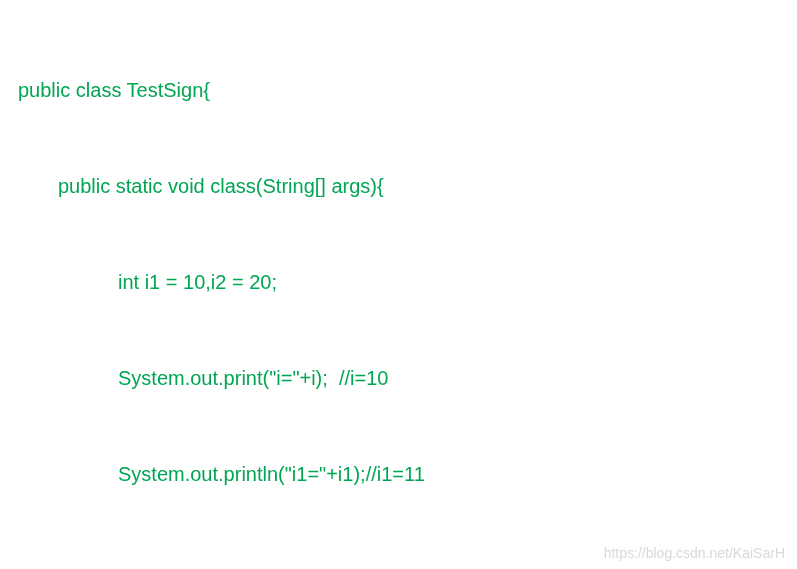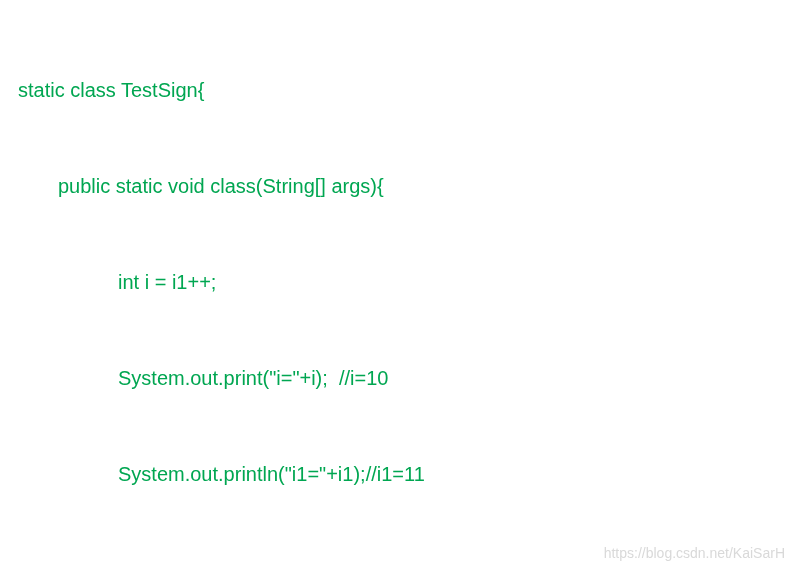--- a/index.html
+++ b/index.html
@@ -30,23 +30,23 @@
       right: 12px;
       color: #d9d9d9;
       font-size: 14px;
       font-family: Arial, sans-serif;
     }
   </style>
 </head>
 <body>
 
 <div class="code-container">
-  <span class="code-line">static class TestSign{</span>
+  <span class="code-line">public class TestSign{</span>
   <span class="code-line indent-1">public static void class(String[] args){</span>
-  <span class="code-line indent-2">int i = i1++;</span>
+  <span class="code-line indent-2">int i1 = 10,i2 = 20;</span>
   <span class="code-line indent-2">System.out.print("i="+i);  //i=10</span>
   <span class="code-line indent-2">System.out.println("i1="+i1);//i1=11</span>
   
   
   
   
   
   
   
   

